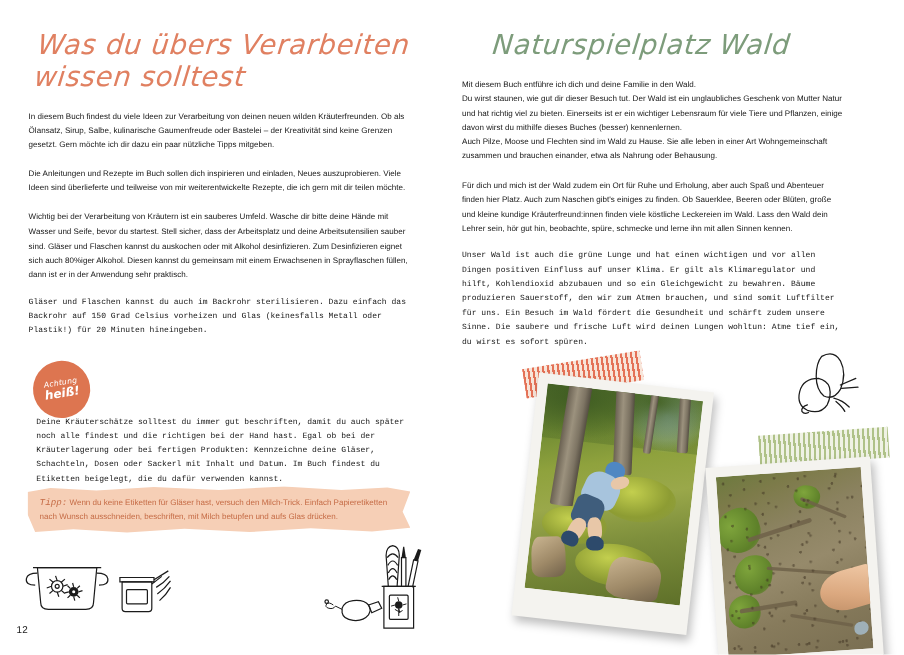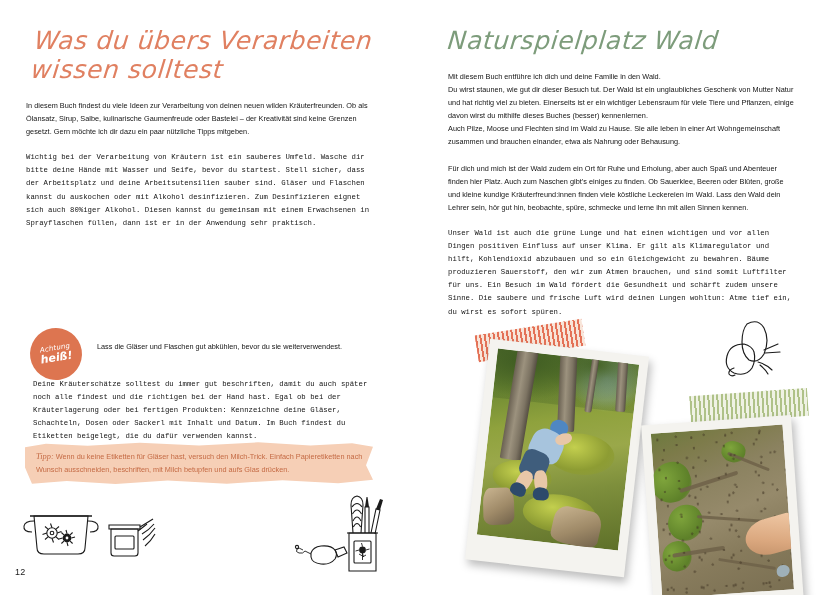--- a/index.html
+++ b/index.html
@@ -59,21 +59,21 @@
     color: #141414;
     letter-spacing: 0.02px;
     text-align: left;
   }
   .body-block p {
     margin: 0 0 13px 0;
   }
   .body-block p:last-child { margin-bottom: 0; font-family: Liberation Mono, monospace; }
 
   .left-body  { left: 26px; top: 99px; width: 345px; }
-  .right-body { left: 448px; top: 70px; width: 348px; }
+  .right-body { left: 420px; top: 70px; width: 348px; }
 
   
   .hot-badge {
     position: absolute;
     left: 30px;
     top: 328px;
     width: 52px;
     height: 52px;
     border-radius: 50%;
     background: #dd7550;
@@ -118,21 +118,21 @@
   .tip-text {
     position: absolute;
     left: 36px;
     top: 451px;
     width: 328px;
     font-size: 7.3px;
     line-height: 12.6px;
     color: #c56b45;
   }
   .tip-text .tip-word {
-    font-family: Liberation Serif, serif;
+    font-family: Liberation Mono, monospace;
     font-style: italic;
     font-size: 8.4px;
     color: #c56b45;
     text-align: center;
   }
 
   
   .page-number {
     position: absolute;
     left: 15px;
@@ -320,29 +320,30 @@
 
 <div class="spread">
 
   <div class="page">
 
     <div class="heading heading-left">Was du übers Verarbeiten
 wissen solltest</div>
 
     <div class="body-block left-body">
       <p>In diesem Buch findest du viele Ideen zur Verarbeitung von deinen neuen wilden Kräuterfreunden. Ob als Ölansatz, Sirup, Salbe, kulinarische Gaumenfreude oder Bastelei – der Kreativität sind keine Grenzen gesetzt. Gern möchte ich dir dazu ein paar nützliche Tipps mitgeben.</p>
+      <p>Die Anleitungen und Rezepte im Buch sollen dich inspirieren und einladen, Neues auszuprobieren. Viele Ideen sind überlieferte und teilweise von mir weiterentwickelte Rezepte, die ich gern mit dir teilen möchte.</p>
       <p>Wichtig bei der Verarbeitung von Kräutern ist ein sauberes Umfeld. Wasche dir bitte deine Hände mit Wasser und Seife, bevor du startest. Stell sicher, dass der Arbeitsplatz und deine Arbeitsutensilien sauber sind. Gläser und Flaschen kannst du auskochen oder mit Alkohol desinfizieren. Zum Desinfizieren eignet sich auch 80%iger Alkohol. Diesen kannst du gemeinsam mit einem Erwachsenen in Sprayflaschen füllen, dann ist er in der Anwendung sehr praktisch.</p>
+      <p>Gläser und Flaschen kannst du auch im Backrohr sterilisieren. Dazu einfach das Backrohr auf 150 Grad Celsius vorheizen und Glas (keinesfalls Metall oder Plastik!) für 20 Minuten hineingeben.</p>
     </div>
 
     <div class="hot-badge">
       <span class="l1">Achtung</span>
       <span class="l2">heiß!</span>
     </div>
 
-    <div class="badge-text">Lass die Gläser und Flaschen gut abkühlen, bevor du sie weiterverwendest.</div>
 
     <div class="body-block" style="left:33px; top:378px; width:345px;">
       <p>Deine Kräuterschätze solltest du immer gut beschriften, damit du auch später noch alle findest und die richtigen bei der Hand hast. Egal ob bei der Kräuterlagerung oder bei fertigen Produkten: Kennzeichne deine Gläser, Schachteln, Dosen oder Sackerl mit Inhalt und Datum. Im Buch findest du Etiketten beigelegt, die du dafür verwenden kannst.</p>
     </div>
 
     <div class="tip-banner"></div>
     <div class="tip-text">
       <span class="tip-word">Tipp:</span>
       <span>Wenn du keine Etiketten für Gläser hast, versuch den Milch-Trick. Einfach Papieretiketten nach Wunsch ausschneiden, beschriften, mit Milch betupfen und aufs Glas drücken.</span>
     </div>

